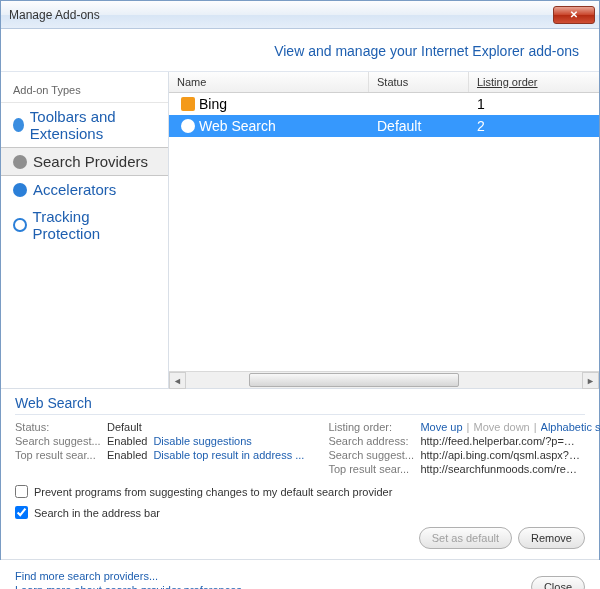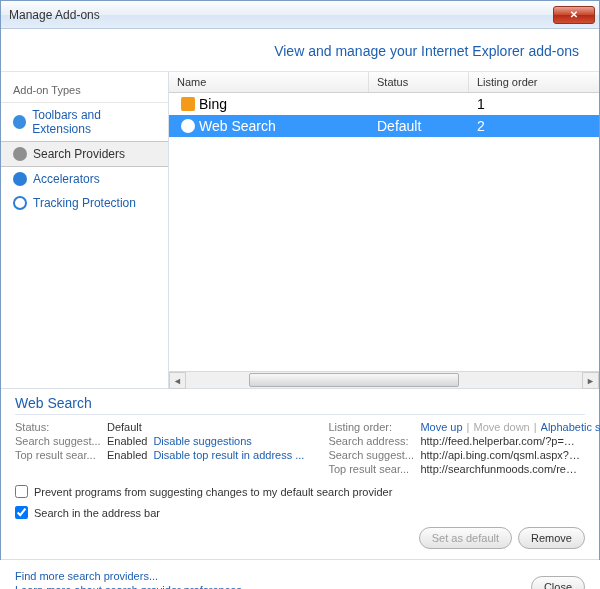--- a/index.html
+++ b/index.html
@@ -11,29 +11,29 @@
 .titlebar-text { font-size: 12px; color: #333; flex: 1; }
 .close-btn { width: 42px; height: 18px; background: linear-gradient(#e8a493,#c9442a 50%,#b42b12 51%,#cf4f35); border: 1px solid #8e3422; border-radius: 3px; display:flex; align-items:center; justify-content:center; color:#fff; font-size:10px; font-weight:bold; cursor:pointer; }
 
 .header-band { padding: 14px 20px 12px; border-bottom: 1px solid #e0e6ef; text-align: right; }
 .header-title { font-size: 14px; color: #1e5fb0; }
 
 .content { display: flex; height: 316px; }
 
 .sidebar { width: 168px; border-right: 1px solid #d9dfe7; padding: 8px 0; }
 .sidebar-heading { font-size: 11px; color: #666; padding: 4px 12px 6px; border-bottom: 1px solid #e6e6e6; }
-.side-item { display: flex; align-items: center; gap: 6px; padding: 5px 12px; font-size: 12px; color: #1e5fb0; cursor: pointer; }
+.side-item { display: flex; align-items: center; gap: 6px; padding: 5px 12px; font-size: 15px; color: #1e5fb0; cursor: pointer; }
 .side-item.selected { color: #333; background: #f0f0f0; border: 1px solid #c7c7c7; border-left: none; border-right: none; }
 .icon-sm { width: 14px; height: 14px; display:inline-block; border-radius: 50%; }
 
 .main-panel { flex: 1; display: flex; flex-direction: column; }
 .list-head { display: flex; background: linear-gradient(#fdfdfd,#f0f0f0); border-bottom: 1px solid #d0d0d0; font-size: 11px; color: #333; }
 .col-name { width: 200px; padding: 4px 8px; border-right: 1px solid #e0e0e0; }
 .col-status { width: 100px; padding: 4px 8px; border-right: 1px solid #e0e0e0; }
-.col-order { flex: 1; padding: 4px 8px; }
+.col-order { flex: 1; padding: 4px 8px; text-decoration: underline; }
 .list-body { flex: 1; background: #fff; font-size: 14px; overflow: hidden; }
 .row { display: flex; align-items: center; padding: 2px 0; }
 .row-icon { width: 14px; height: 14px; margin: 0 4px; display:inline-block; }
 .row.selected { background: #3698fd; color: #fff; }
 .cell-name { width: 200px; padding: 1px 8px; display:flex; align-items:center; }
 .cell-status { width: 100px; padding: 1px 8px; }
 .cell-order { flex: 1; padding: 1px 8px; }
 .hscroll { height: 17px; background: #f0f0f0; border-top: 1px solid #d9d9d9; position: relative; }
 .hscroll .thumb { position:absolute; left: 80px; width: 210px; top:1px; height:14px; background: linear-gradient(#f8f8f8,#d6d6d6); border:1px solid #b0b0b0; border-radius:2px; }
 .hscroll .arrow-l, .hscroll .arrow-r { position:absolute; top:0; width:17px; height:17px; background:#efefef; border:1px solid #cfcfcf; font-size:9px; display:flex; align-items:center; justify-content:center; color:#666; }

